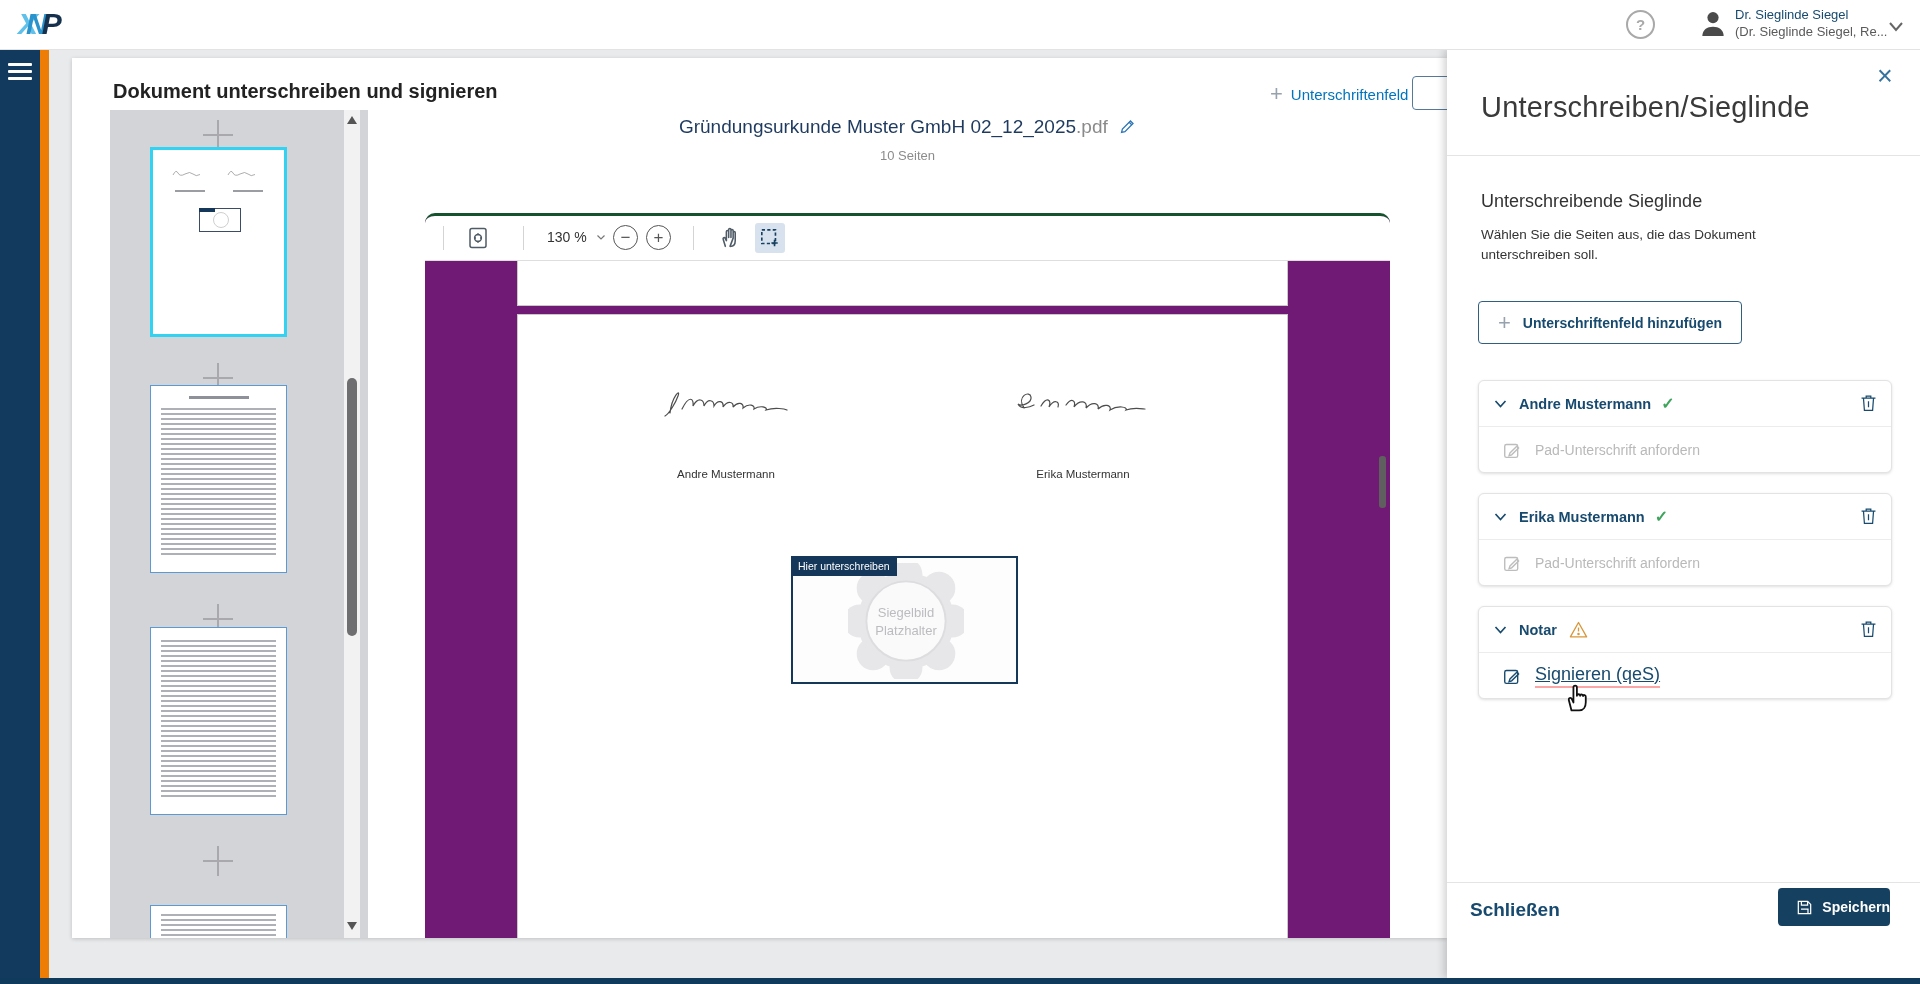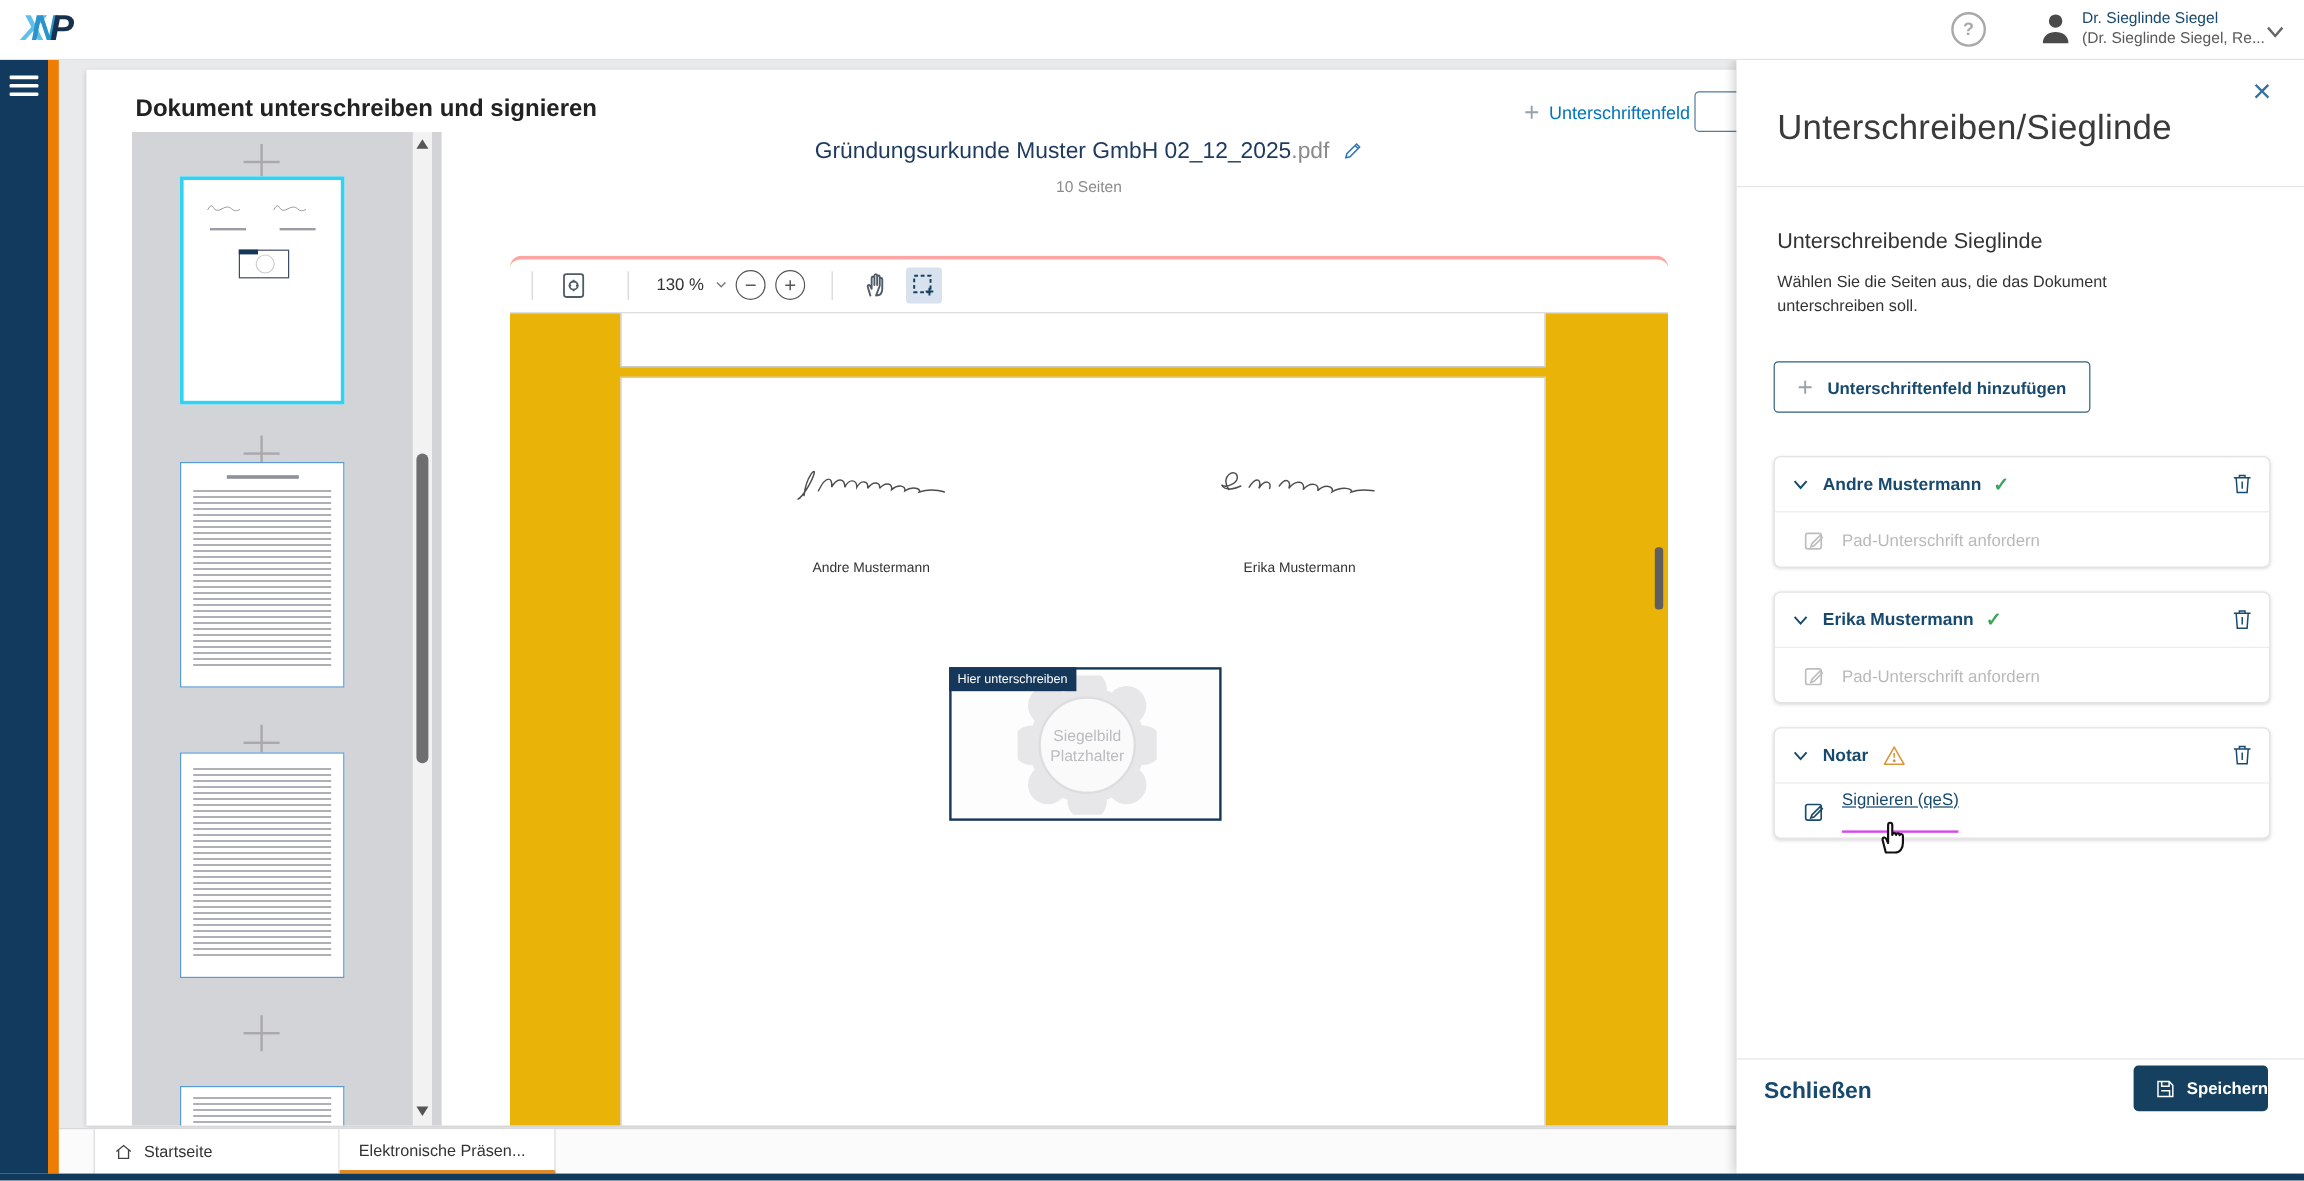--- a/index.html
+++ b/index.html
@@ -41,21 +41,21 @@
   .plusmark{left:93px;width:30px;height:30px;}
   .plusmark:before,.plusmark:after{content:"";position:absolute;background:#a9a9ad;}
   .plusmark:before{left:14px;top:0;width:2px;height:30px;}
   .plusmark:after{left:0;top:14px;width:30px;height:2px;}
   .tlines{background-image:repeating-linear-gradient(to bottom,#aeb0b8 0px,#aeb0b8 2px,transparent 2px,transparent 5px);}
   .thumb-scroll{left:234px;top:0;width:16px;height:828px;background:#f2f2f2;}
   .tarrow{left:3px;width:0;height:0;border-left:5px solid transparent;border-right:5px solid transparent;}
   .tthumb{left:3px;width:10px;background:#6e6e70;border-radius:5px;}
 
   
-  .viewer{left:353px;top:155px;width:965px;height:725px;background:#eab308;border-radius:10px 10px 0 0;border-top:3px solid #fca5a5;overflow:hidden;box-sizing:border-box;}
+  .viewer{left:353px;top:155px;width:965px;height:725px;background:#701a75;border-radius:10px 10px 0 0;border-top:3px solid #14532d;overflow:hidden;box-sizing:border-box;}
   .vtoolbar{left:0;top:0;width:965px;height:44px;background:#fff;border-bottom:1px solid #dedede;}
   .vsep{top:10px;width:1px;height:24px;background:#d4d4d4;}
   .zoomtxt{top:13px;color:#333;font-size:14px;}
   .zbtn{top:9px;width:25px;height:25px;border:1.6px solid #555;border-radius:50%;box-sizing:border-box;
     display:flex;align-items:center;justify-content:center;color:#555;font-size:17px;line-height:1;}
   .selbtn{left:330px;top:7px;width:30px;height:30px;background:#d8e2ee;border-radius:3px;display:flex;align-items:center;justify-content:center;}
   .docpage{background:#fff;border:1px solid #c9c9c9;box-sizing:border-box;}
   .signame{font-size:11.5px;color:#333;text-align:center;}
   .sealbox{left:273px;top:241px;width:227px;height:128px;border:2px solid #14375a;background:#fdfdfd;box-sizing:border-box;}
   .seallabel{left:-2px;top:-2px;background:#14375a;color:#fff;font-size:10.5px;padding:4px 7px;white-space:nowrap;}
@@ -73,21 +73,21 @@
   .addbtn .plus{color:#98a2ac;font-size:22px;font-weight:400;}
   .addbtn .lbl{color:#174a6e;font-size:14px;font-weight:700;}
   .pcard{left:31px;width:414px;height:93px;background:#fff;border:1px solid #e3e3e3;border-radius:6px;
     box-shadow:0 1px 3px rgba(0,0,0,.13);box-sizing:border-box;}
   .pcard .hd{position:absolute;left:0;top:0;width:100%;height:46px;display:flex;align-items:center;padding:0 14px;box-sizing:border-box;border-bottom:1px solid #ececec;}
   .pcard .nm{color:#174a6e;font-weight:700;font-size:14.5px;margin-left:11px;}
   .pcard .chk{color:#3fa45c;font-size:16px;font-weight:700;margin-left:10px;}
   .pcard .trash{margin-left:auto;cursor:pointer;}
   .pcard .act{position:absolute;left:0;top:46px;width:100%;height:46px;display:flex;align-items:center;padding:0 24px;box-sizing:border-box;gap:13px;}
   .act .txt-dis{color:#b9b9b9;font-size:14px;}
-  .act .txt-link{color:#174a6e;font-size:14px;text-decoration:underline;border-bottom:2px solid #d946ef;padding-bottom:18px;cursor:pointer;}
+  .act .txt-link{color:#174a6e;font-size:18px;text-decoration:underline;border-bottom:2px solid #fca5a5;padding-bottom:1px;cursor:pointer;}
   .rfooter-div{top:833px;}
   .closelbl{left:23px;top:850px;font-size:19px;font-weight:700;color:#174a6e;cursor:pointer;}
   .savebtn{left:331px;top:839px;width:112px;height:38px;background:#16405f;border-radius:4px;color:#fff;
     display:flex;align-items:center;justify-content:flex-end;gap:9px;font-size:14px;font-weight:700;cursor:pointer;}
 
   
   .tabbar{left:49px;top:940px;width:1398px;height:38px;background:#fbfbfb;border-top:1px solid #d9d9d9;z-index:40;box-sizing:border-box;}
   .tab{top:0;height:37px;background:#fff;border-left:1px solid #d9d9d9;border-right:1px solid #d9d9d9;
     display:flex;align-items:center;padding:0 16px;box-sizing:border-box;font-size:13.5px;color:#333;gap:9px;cursor:pointer;}
   .tab.active{border-bottom:3px solid #de8a2a;}
@@ -354,27 +354,16 @@
     <div class="abs closelbl">Schließen</div>
     <div class="abs savebtn">
       <svg width="17" height="17" viewBox="0 0 22 22" fill="none" stroke="#fff" stroke-width="1.6">
         <path d="M3 3h12l4 4v12H3z"></path>
           <path d="M7 3v5h8V3M6.5 13h9v6"></path>
       </svg>
       <span>Speichern</span>
     </div>
   </div>
 
-  <div class="abs tabbar">
-    <div class="abs tab" style="left:29px;width:205px;">
-      <svg width="16" height="16" viewBox="0 0 24 24" fill="none" stroke="#444" stroke-width="1.7">
-        <path d="M3 11.5 12 4l9 7.5M5.8 9.8V20h12.4V9.8"></path>
-      </svg>
-      <span>Startseite</span>
-    </div>
-    <div class="abs tab active" style="left:234px;width:180px;border-left:none;">
-      <span>Elektronische Präsen...</span>
-    </div>
-  </div>
 
   <div class="abs bottomline"></div>
 
 </div>
 
 </body></html>

